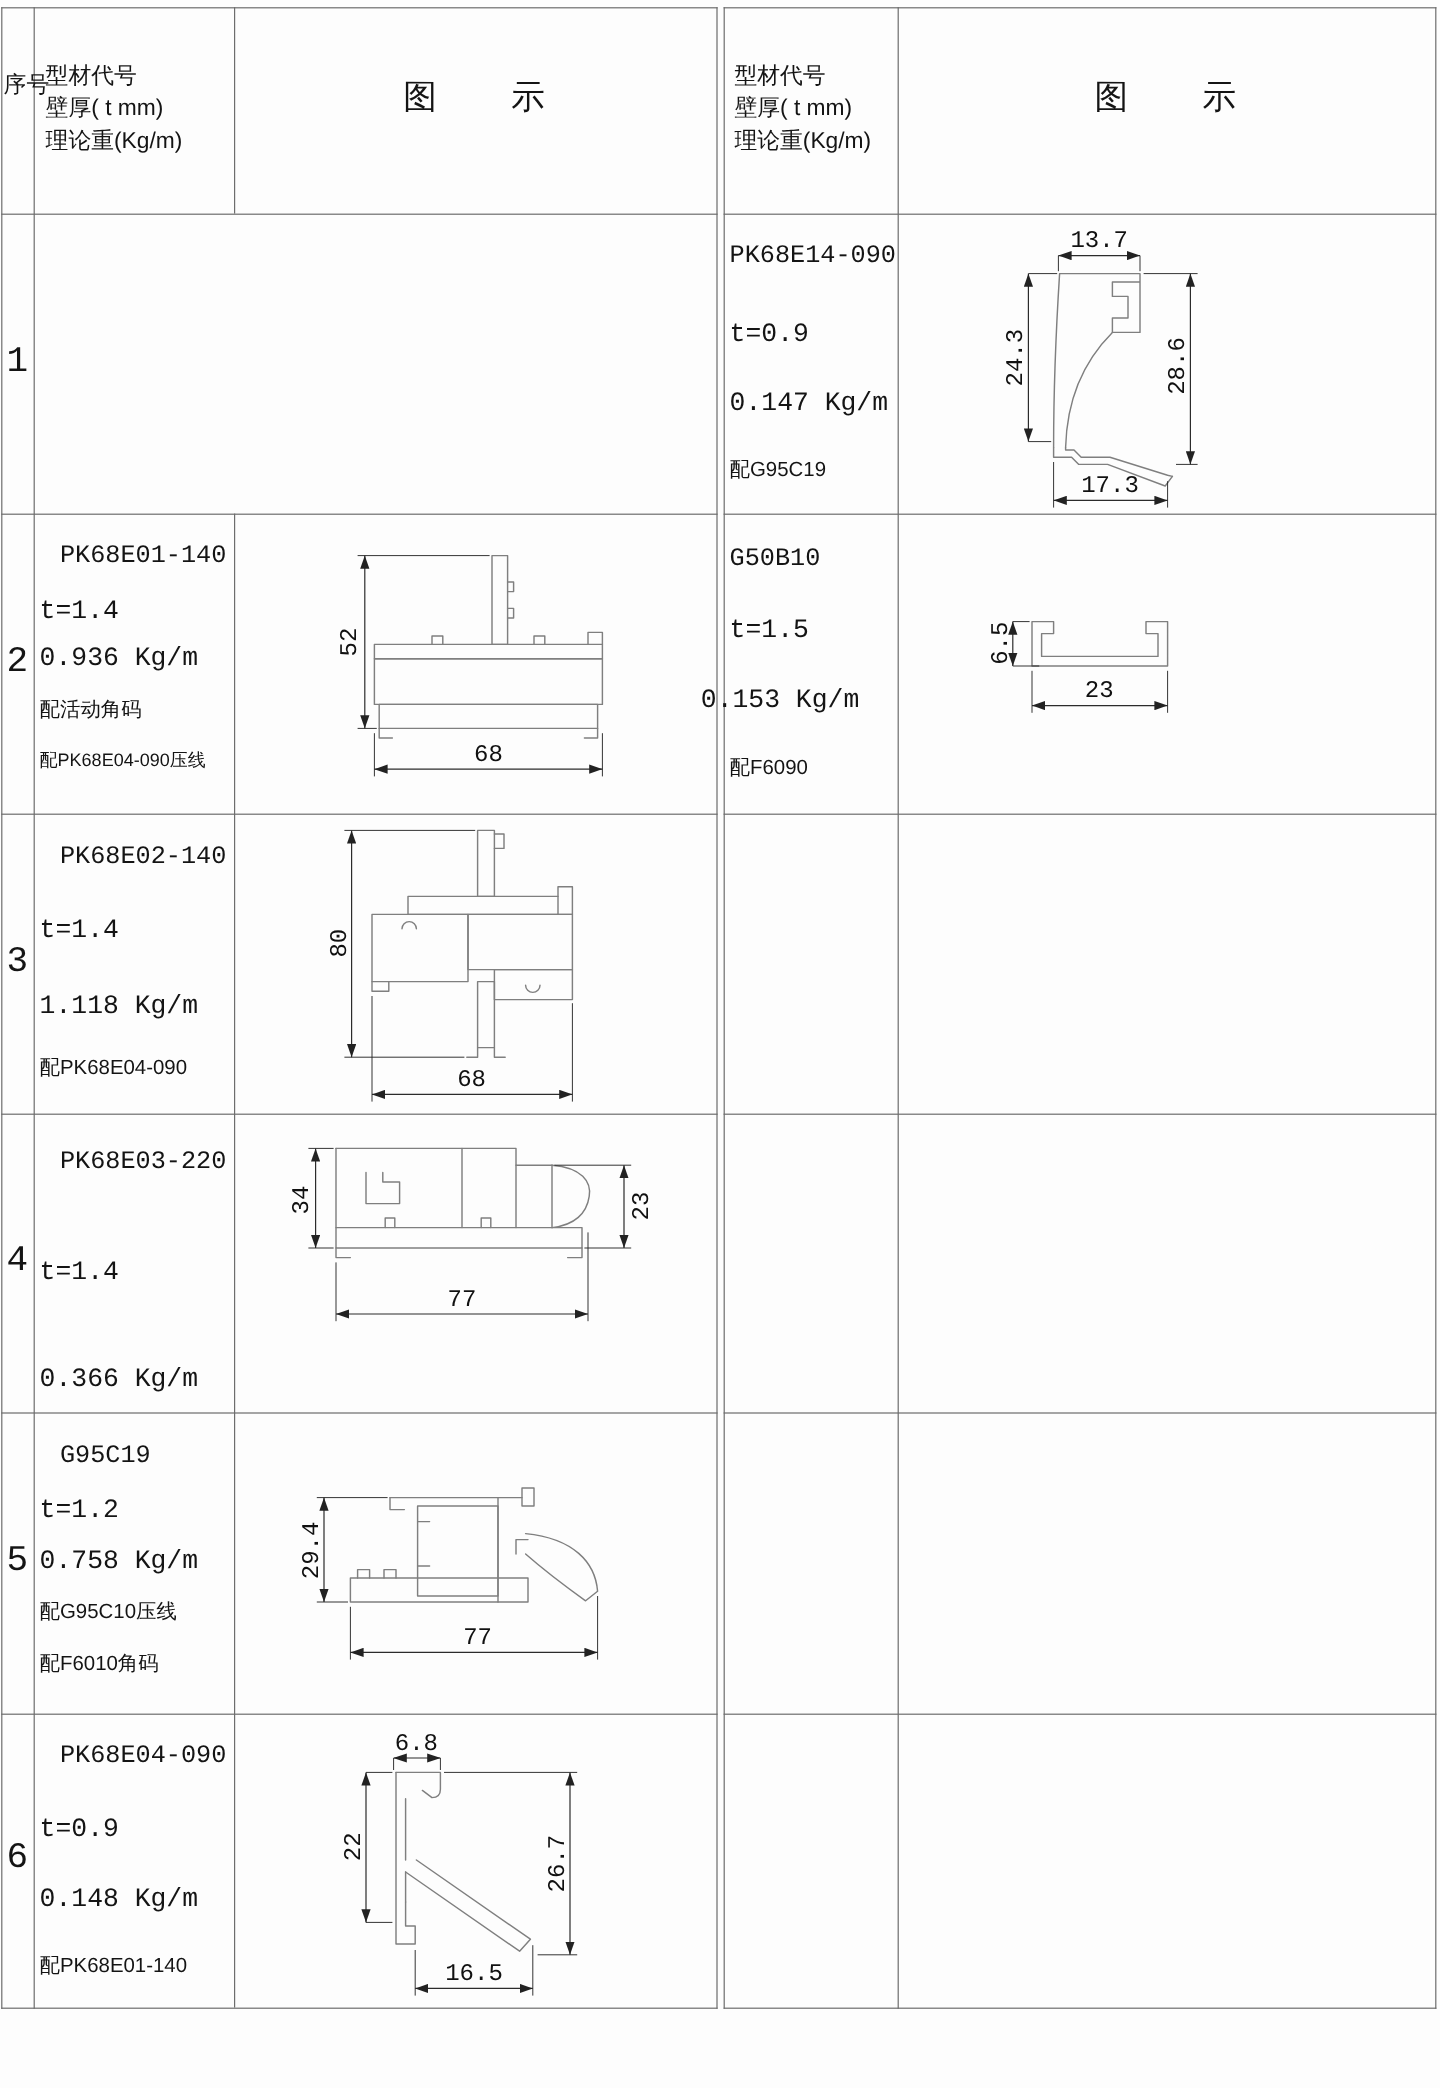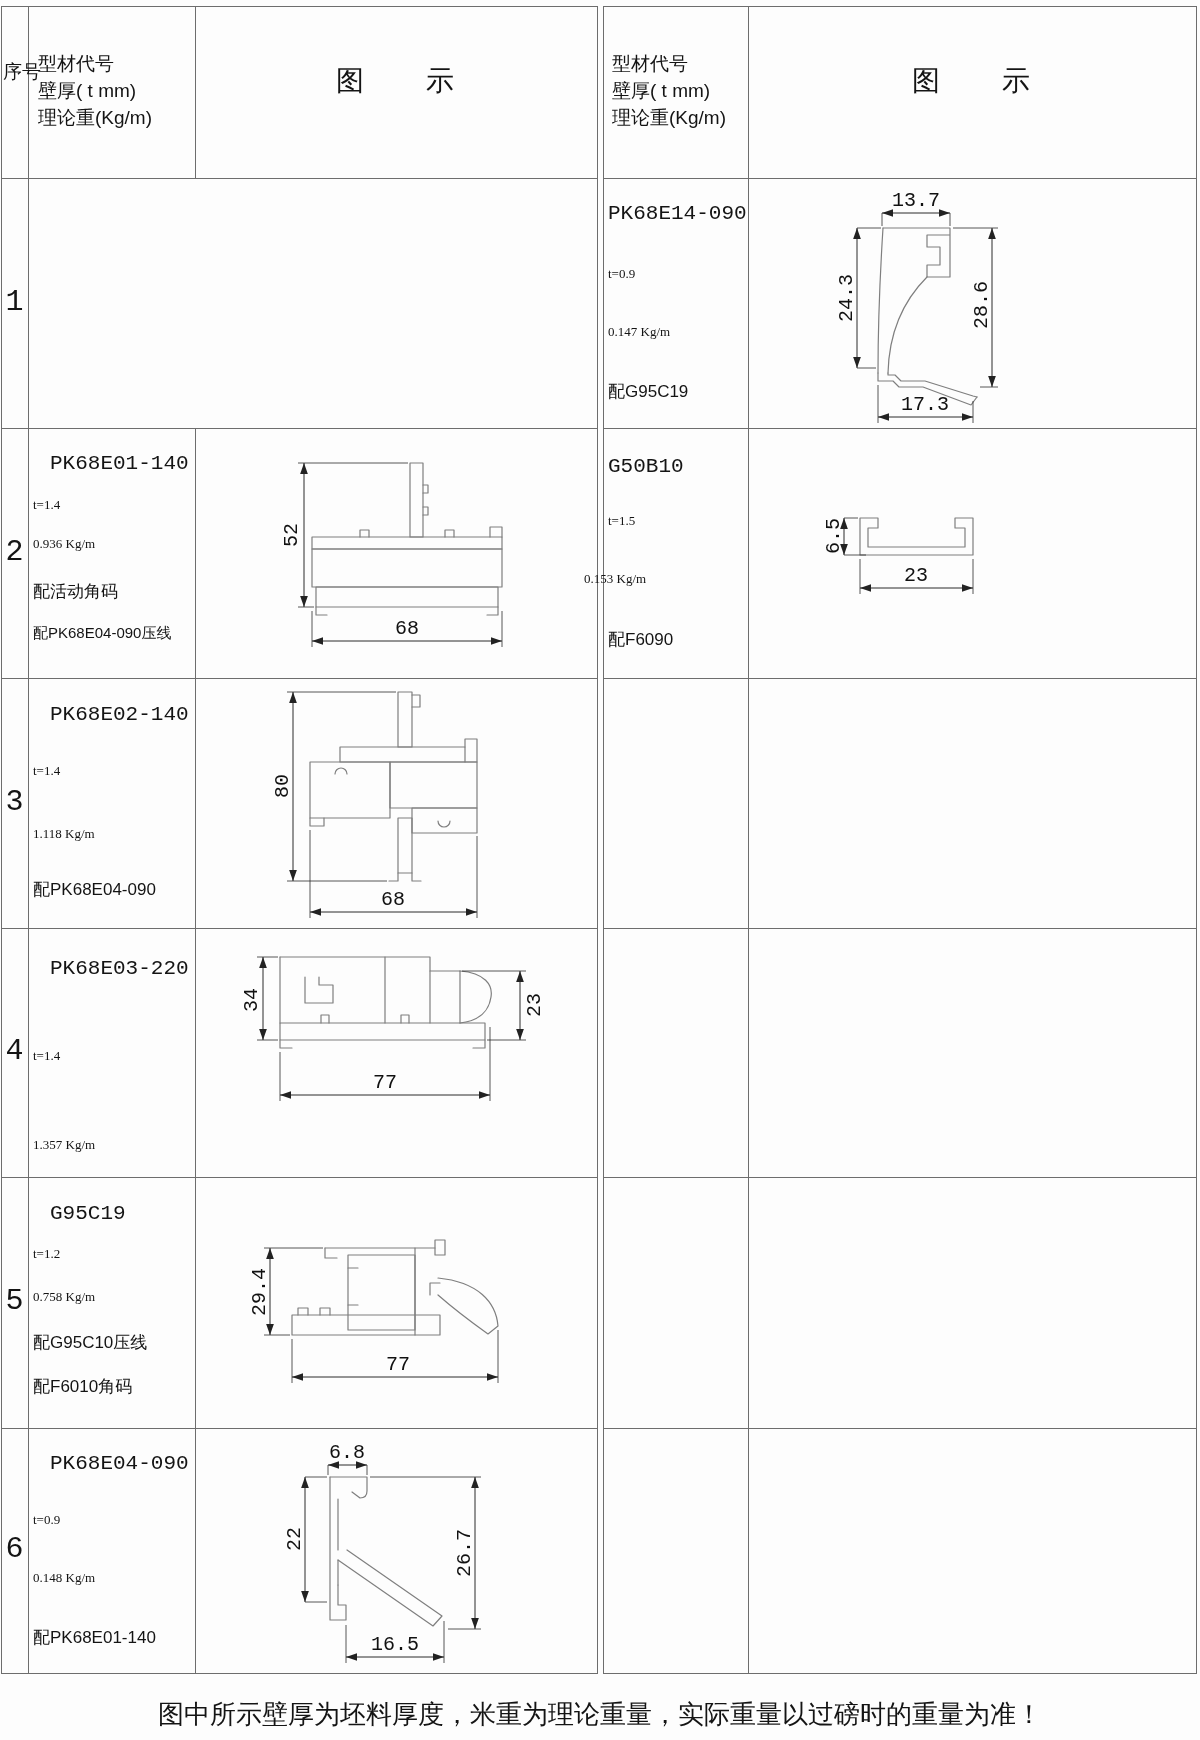--- a/index.html
+++ b/index.html
@@ -3,21 +3,21 @@
 <meta charset="utf-8">
 <style>
   html,body{margin:0;padding:0;background:#ffffff;}
   .page{position:relative;width:1200px;height:1740px;background:#fdfdfd;
         font-family:"Liberation Sans",sans-serif;color:#141414;overflow:hidden;}
   .hl,.vl{position:absolute;background:#6d6d6d;}
   .hl{height:1px;}
   .vl{width:1px;}
   .txt{position:absolute;white-space:pre;}
   .code{font-family:"Liberation Mono",monospace;font-size:21px;letter-spacing:0px;}
-  .spec{font-family:Liberation Serif, serif;font-size:13px;}
+  .spec{font-family:Liberation Mono, monospace;font-size:22px;}
   .cfg{font-size:17px;}
   .cfg.sm{font-size:15px;}
   .rownum{font-size:30px;width:27px;text-align:center;font-family:"Liberation Mono",monospace;}
   .title{font-size:30px;letter-spacing:1px;text-align:center;}
   .hdr{font-size:19px;line-height:27px;}
   .seqhdr{font-size:19px;width:22px;line-height:40px;text-align:right;}
   .dia-hdr{font-size:28px;text-align:center;letter-spacing:2px;}
   .note{font-size:26px;text-align:center;left:0;width:1200px;}
   svg.diag{position:absolute;overflow:visible;}
   .p{fill:none;stroke:#7f7f7f;stroke-width:1.2;stroke-linejoin:round;stroke-linecap:round;}
@@ -84,21 +84,21 @@
   <div class="txt cfg" style="left:33px;top:580px">配活动角码</div>
   <div class="txt cfg sm" style="left:33px;top:624px">配PK68E04-090压线</div>
 
   <div class="txt code" style="left:50px;top:703px">PK68E02-140</div>
   <div class="txt spec" style="left:33px;top:763px">t=1.4</div>
   <div class="txt spec" style="left:33px;top:826px">1.118 Kg/m</div>
   <div class="txt cfg" style="left:33px;top:878px">配PK68E04-090</div>
 
   <div class="txt code" style="left:50px;top:957px">PK68E03-220</div>
   <div class="txt spec" style="left:33px;top:1048px">t=1.4</div>
-  <div class="txt spec" style="left:33px;top:1137px">1.357 Kg/m</div>
+  <div class="txt spec" style="left:33px;top:1137px">0.366 Kg/m</div>
 
   <div class="txt code" style="left:50px;top:1202px">G95C19</div>
   <div class="txt spec" style="left:33px;top:1246px">t=1.2</div>
   <div class="txt spec" style="left:33px;top:1289px">0.758 Kg/m</div>
   <div class="txt cfg" style="left:33px;top:1331px">配G95C10压线</div>
   <div class="txt cfg" style="left:33px;top:1375px">配F6010角码</div>
 
   <div class="txt code" style="left:50px;top:1452px">PK68E04-090</div>
   <div class="txt spec" style="left:33px;top:1512px">t=0.9</div>
   <div class="txt spec" style="left:33px;top:1570px">0.148 Kg/m</div>
@@ -260,15 +260,14 @@
     <g>
       <path class="e" d="M24,38 H38 M24,75 H46"></path>
       <line class="d" x1="24" y1="38" x2="24" y2="75" marker-start="url(#arw)" marker-end="url(#arw)"></line>
       <path class="e" d="M40,79 V114 M153,79 V114"></path>
       <line class="d" x1="40" y1="108" x2="153" y2="108" marker-start="url(#arw)" marker-end="url(#arw)"></line>
       <text class="dim" x="13" y="62" transform="rotate(-90 13 56)">6.5</text>
       <text class="dim" x="96" y="101">23</text>
     </g>
   </svg>
 
-  <div class="txt note" style="top:1697px">图中所示壁厚为坯料厚度，米重为理论重量，实际重量以过磅时的重量为准！</div>
 
 </div>
 
 </body></html>

